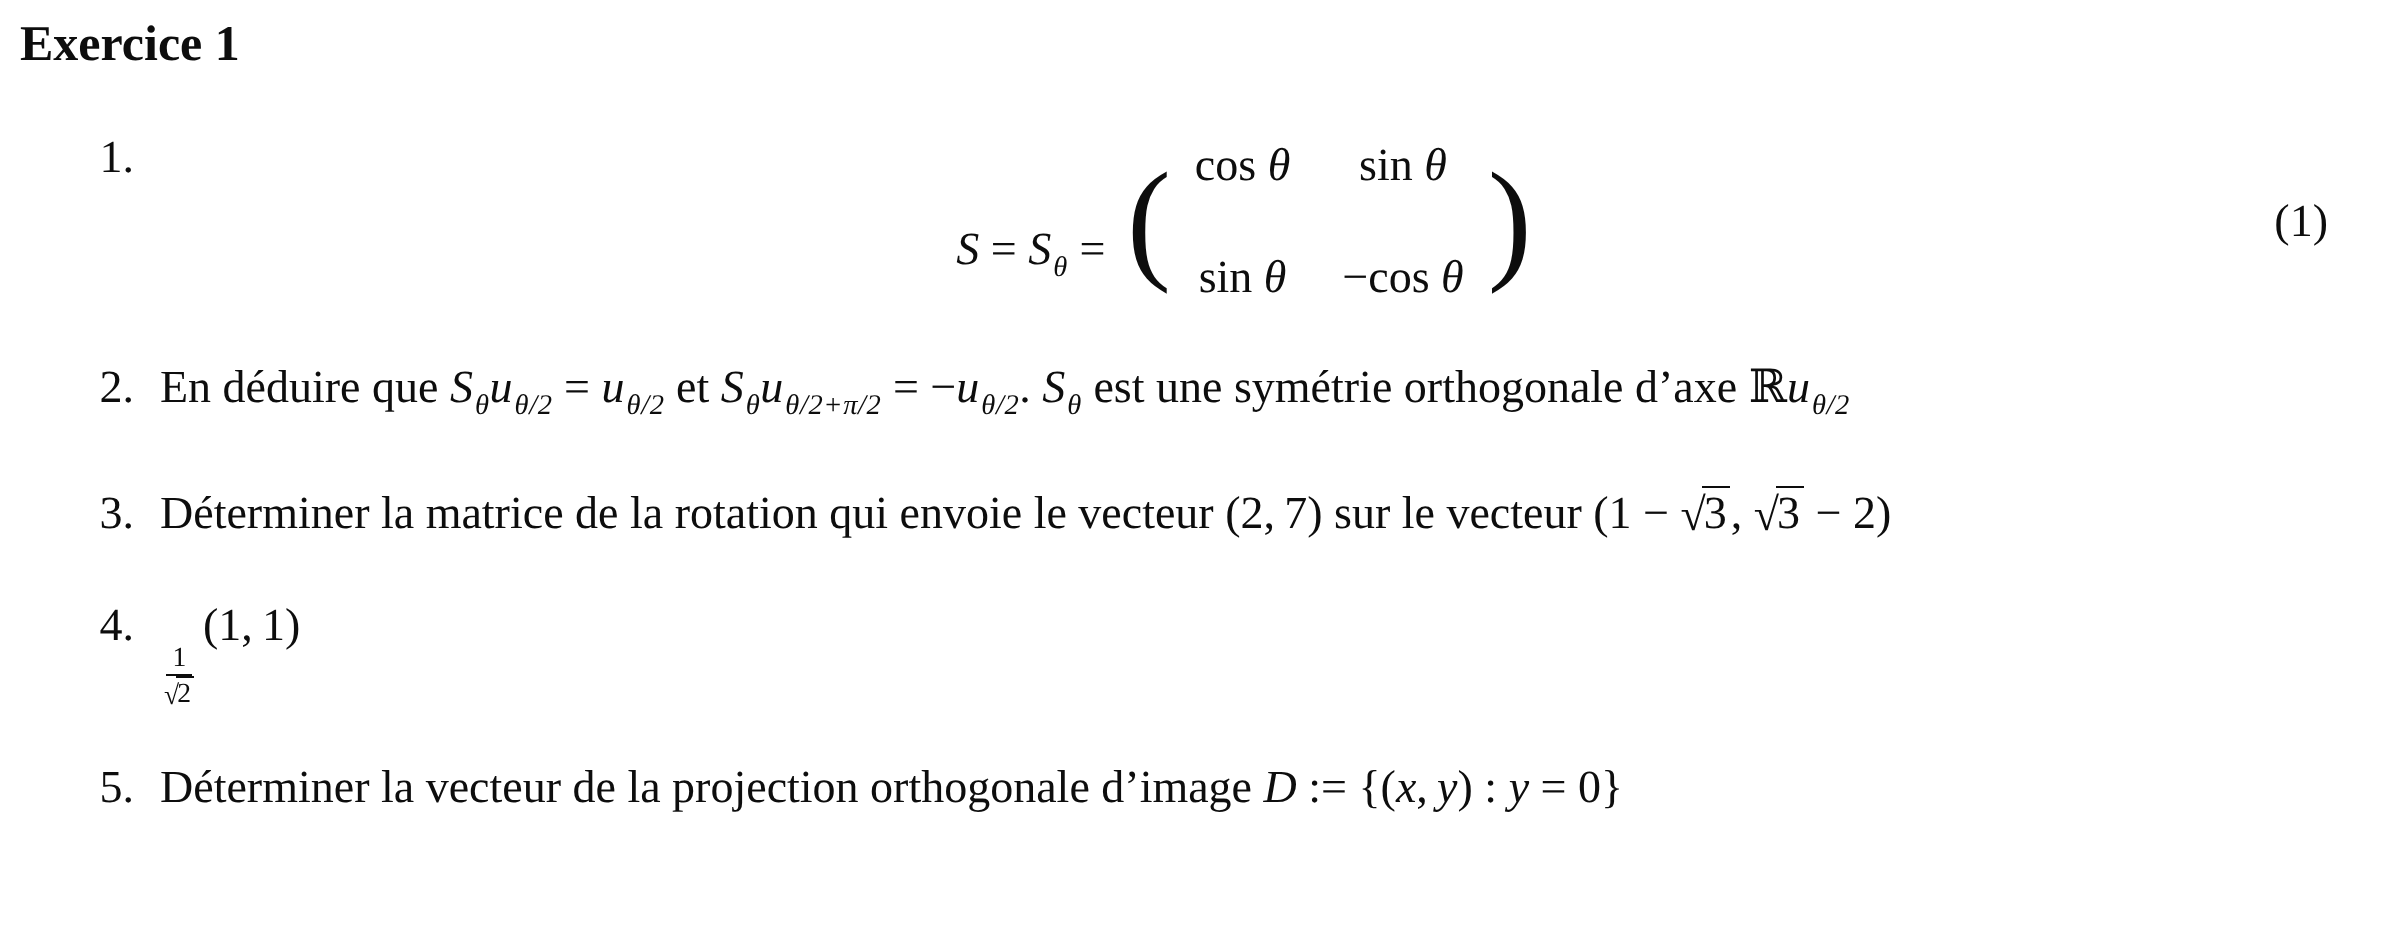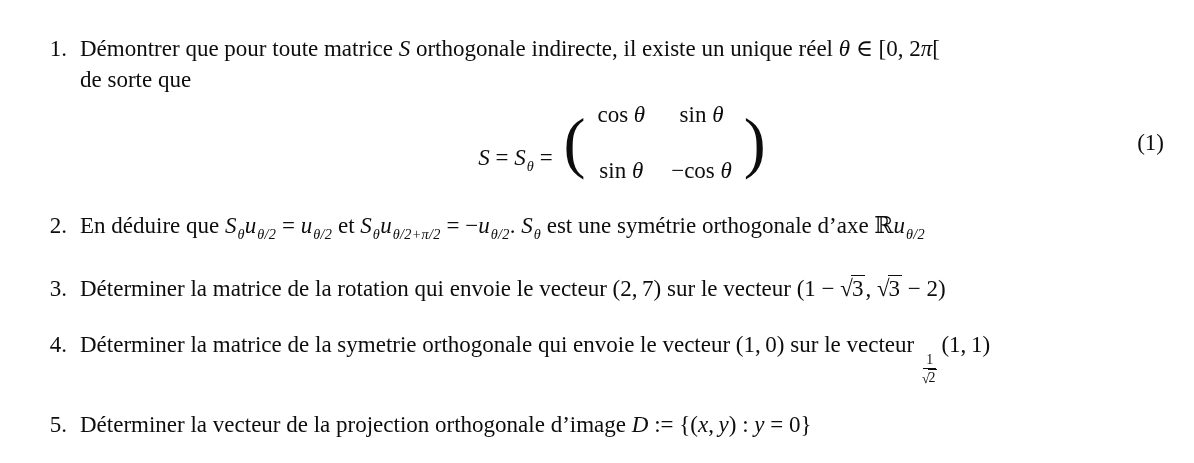--- a/index.html
+++ b/index.html
@@ -98,25 +98,25 @@
     line-height: 1.3;
     gap: 26px;
   }
   .mcell { white-space: pre; }
 </style>
 </head>
 <body>
 
 <div class="page">
 
+  <div class="heading">Exercice 1</div>
 
   <div class="item item-1">
     <span class="item-num">1.</span>
     <div class="item-body">
-      <p class="para"><span class="seg-t">Démontrer que pour toute matrice </span><span class="seg-i">S</span><span class="seg-t"> orthogonale indirecte, il existe un unique réel </span><span class="seg-i">θ</span><span class="seg-t"> ∈ [0, 2</span><span class="seg-i">π</span><span class="seg-t">[</span><br><span class="seg-t">de sorte que</span></p>
       <div class="equation">
         <span class="eq-main"><span class="seg-i">S</span><span class="seg-t"> = </span><span class="seg-i">S</span><span class="seg-sub">θ</span><span class="seg-t"> = </span><span class="matrix">
               <span class="paren">(</span>
               <span class="mgrid">
                 <span class="mcell"><span class="seg-t">cos </span><span class="seg-i">θ</span></span>
                 <span class="mcell"><span class="seg-t">sin </span><span class="seg-i">θ</span></span>
                 <span class="mcell"><span class="seg-t">sin </span><span class="seg-i">θ</span></span>
                 <span class="mcell"><span class="seg-t">−cos </span><span class="seg-i">θ</span></span>
               </span>
               <span class="paren">)</span>
@@ -136,21 +136,21 @@
   <div class="item item-3">
     <span class="item-num">3.</span>
     <div class="item-body">
       <p class="para"><span class="seg-t">Déterminer la matrice de la rotation qui envoie le vecteur (2, 7) sur le vecteur (1 − </span><span class="seg-sqrt"><span class="sqrt-sign">√</span><span class="sqrt-rad">3</span></span><span class="seg-t">, </span><span class="seg-sqrt"><span class="sqrt-sign">√</span><span class="sqrt-rad">3</span></span><span class="seg-t"> − 2)</span></p>
     </div>
   </div>
 
   <div class="item item-4">
     <span class="item-num">4.</span>
     <div class="item-body">
-      <p class="para"><span class="seg-t">Déterminer la matrice de la symetrie orthogonale qui envoie le vecteur (1, 0) sur le vecteur </span><span class="seg-frac">
+      <p class="para"><span class="seg-frac">
             <span class="frac-n"><span class="seg-t">1</span></span>
             <span class="frac-d"><span class="seg-sqrt"><span class="sqrt-sign">√</span><span class="sqrt-rad">2</span></span></span>
           </span><span class="seg-t">(1, 1)</span></p>
     </div>
   </div>
 
   <div class="item item-5">
     <span class="item-num">5.</span>
     <div class="item-body">
       <p class="para"><span class="seg-t">Déterminer la vecteur de la projection orthogonale d’image </span><span class="seg-i">D</span><span class="seg-t"> := {(</span><span class="seg-i">x</span><span class="seg-t">, </span><span class="seg-i">y</span><span class="seg-t">) : </span><span class="seg-i">y</span><span class="seg-t"> = 0}</span></p>

